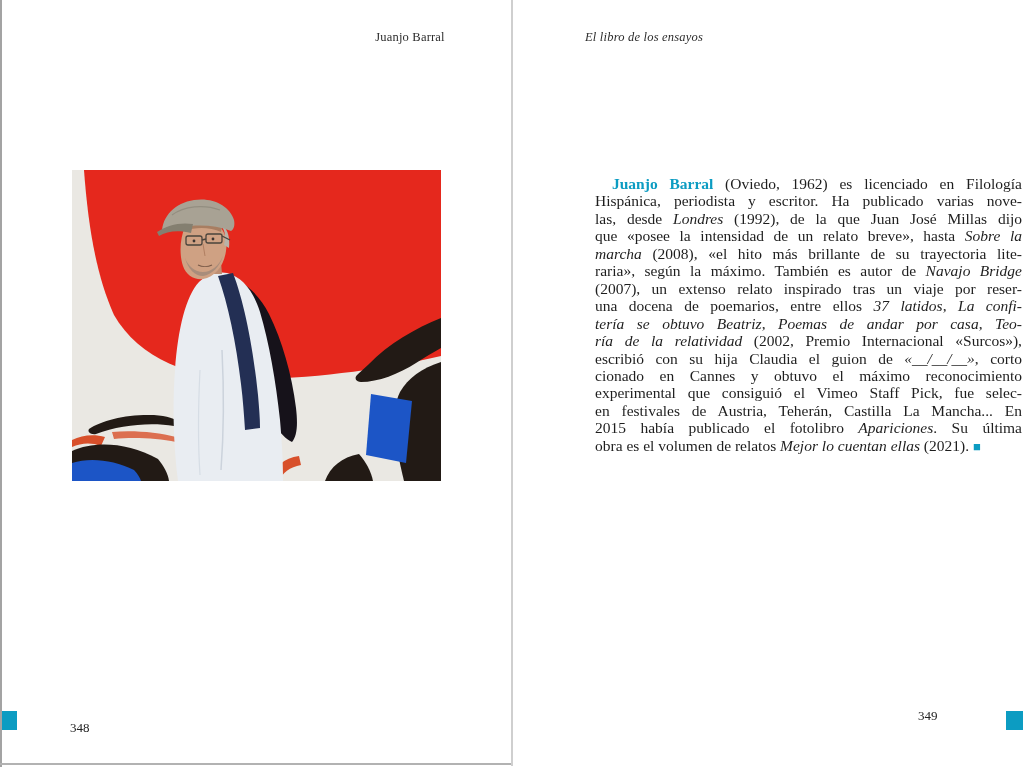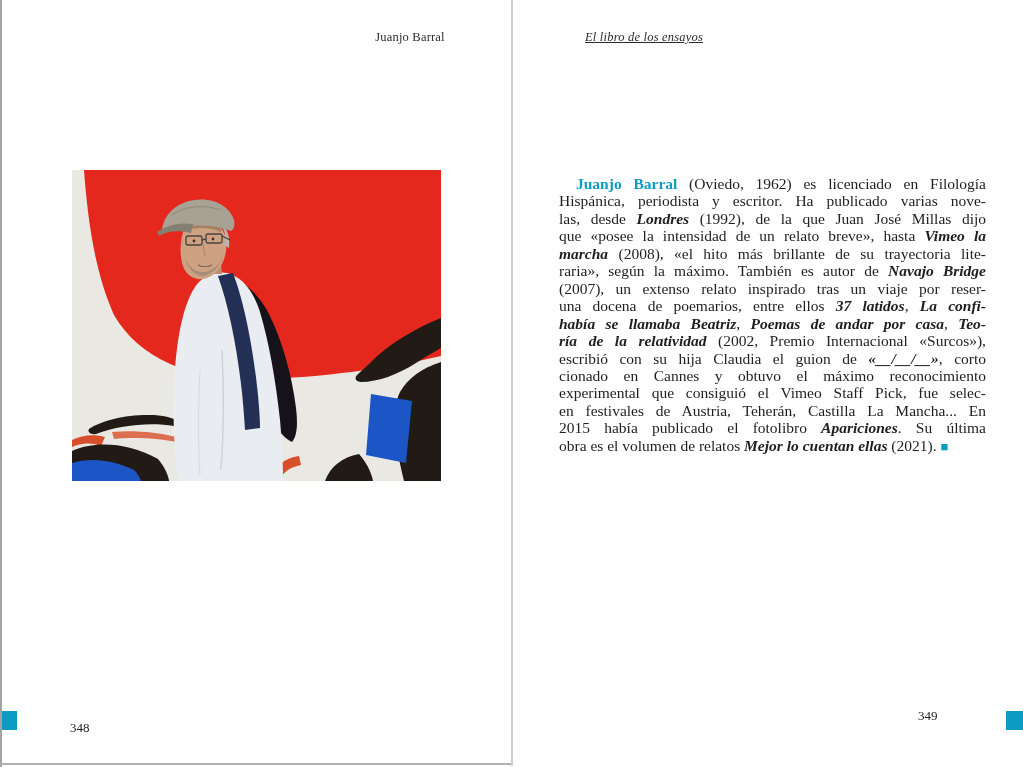--- a/index.html
+++ b/index.html
@@ -6,36 +6,36 @@
   body{
     width:1023px;height:767px;position:relative;background:#ffffff;
     font-family:"Liberation Serif","DejaVu Serif",serif;
     color:#1f1f1f;overflow:hidden;
   }
   .edge-line{position:absolute;left:0;top:0;width:2px;height:767px;background:#a3a3a3;}
   .gutter{position:absolute;left:511px;top:0;width:1.5px;height:766px;background:#cfcfcf;}
   .bottom-line{position:absolute;left:0;top:763px;width:511px;height:1.5px;background:#b2b2b2;}
   .running-header{position:absolute;top:30px;font-size:12.5px;color:#2b2b2b;letter-spacing:.2px;}
   .rh-left{left:330px;width:160px;text-align:center;}
-  .rh-right{left:585px;font-style:italic;text-decoration:underline;}
+  .rh-right{left:585px;font-style:italic;}
   .page-number{position:absolute;top:708px;font-size:13px;color:#222;}
   .pn-left{left:70px;margin-top:12px;}
   .pn-right{left:918px;}
   .corner-square{position:absolute;top:711px;height:19px;background:var(--accent,#0c9cc2);}
   .cs-left{left:1.5px;width:15.5px;}
   .cs-right{left:1006px;width:17px;}
   .photo{position:absolute;left:72px;top:170px;width:369px;height:311px;}
   .photo svg{display:block;width:369px;height:311px;}
-  .bio{position:absolute;left:559px;top:175px;width:427px;
+  .bio{position:absolute;left:595px;top:175px;width:427px;
        font-size:15.5px;line-height:17.45px;color:#1e1e1e;}
   .pline{text-align:justify;text-align-last:justify;white-space:normal;}
   .pline.first{text-indent:17px;}
   .pline.last{text-align-last:left;}
   .t-b{font-weight:bold;color:var(--accent,#0c9cc2);}
-  .t-bi{font-weight:bold;font-style:italic;}
+  .t-bi{font-weight:normal;font-style:italic;}
   .t-sq{color:var(--accent,#0c9cc2);font-style:normal;font-size:13px;}
 </style>
 </head>
 <body>
 
 <div>
 
   <div class="edge-line"></div>
   <div class="gutter"></div>
   <div class="bottom-line"></div>
@@ -105,26 +105,26 @@
     <div class="corner-square cs-left"></div>
   </div>
 
   <div>
     <div class="running-header rh-right">El libro de los ensayos</div>
 
     <div class="bio" id="bio">
         <div class="pline first"><span class="t-b">Juanjo Barral</span><span> (Oviedo, 1962) es licenciado en Filología</span></div>
         <div class="pline"><span>Hispánica, periodista y escritor. Ha publicado varias nove-</span></div>
         <div class="pline"><span>las, desde </span><span class="t-bi">Londres</span><span> (1992), de la que Juan José Millas dijo</span></div>
-        <div class="pline"><span>que «posee la intensidad de un relato breve», hasta </span><span class="t-bi">Vimeo la</span></div>
+        <div class="pline"><span>que «posee la intensidad de un relato breve», hasta </span><span class="t-bi">Sobre la</span></div>
         <div class="pline"><span class="t-bi">marcha</span><span> (2008), «el hito más brillante de su trayectoria lite-</span></div>
         <div class="pline"><span>raria», según la máximo. También es autor de </span><span class="t-bi">Navajo Bridge</span></div>
         <div class="pline"><span>(2007), un extenso relato inspirado tras un viaje por reser-</span></div>
         <div class="pline"><span>una docena de poemarios, entre ellos </span><span class="t-bi">37 latidos</span><span>, </span><span class="t-bi">La confi-</span></div>
-        <div class="pline"><span class="t-bi">había se llamaba Beatriz</span><span>, </span><span class="t-bi">Poemas de andar por casa</span><span>, </span><span class="t-bi">Teo-</span></div>
+        <div class="pline"><span class="t-bi">tería se obtuvo Beatriz</span><span>, </span><span class="t-bi">Poemas de andar por casa</span><span>, </span><span class="t-bi">Teo-</span></div>
         <div class="pline"><span class="t-bi">ría de la relatividad</span><span> (2002, Premio Internacional «Surcos»),</span></div>
         <div class="pline"><span>escribió con su hija Claudia el guion de </span><span class="t-bi">«__/__/__»</span><span>, corto</span></div>
         <div class="pline"><span>cionado en Cannes y obtuvo el máximo reconocimiento</span></div>
         <div class="pline"><span>experimental que consiguió el Vimeo Staff Pick, fue selec-</span></div>
         <div class="pline"><span>en festivales de Austria, Teherán, Castilla La Mancha... En</span></div>
         <div class="pline"><span>2015 había publicado el fotolibro </span><span class="t-bi">Apariciones</span><span>. Su última</span></div>
         <div class="pline last"><span>obra es el volumen de relatos </span><span class="t-bi">Mejor lo cuentan ellas</span><span> (2021). </span><span class="t-sq">■</span></div>
       </div>
 
     <div class="page-number pn-right">349</div>

